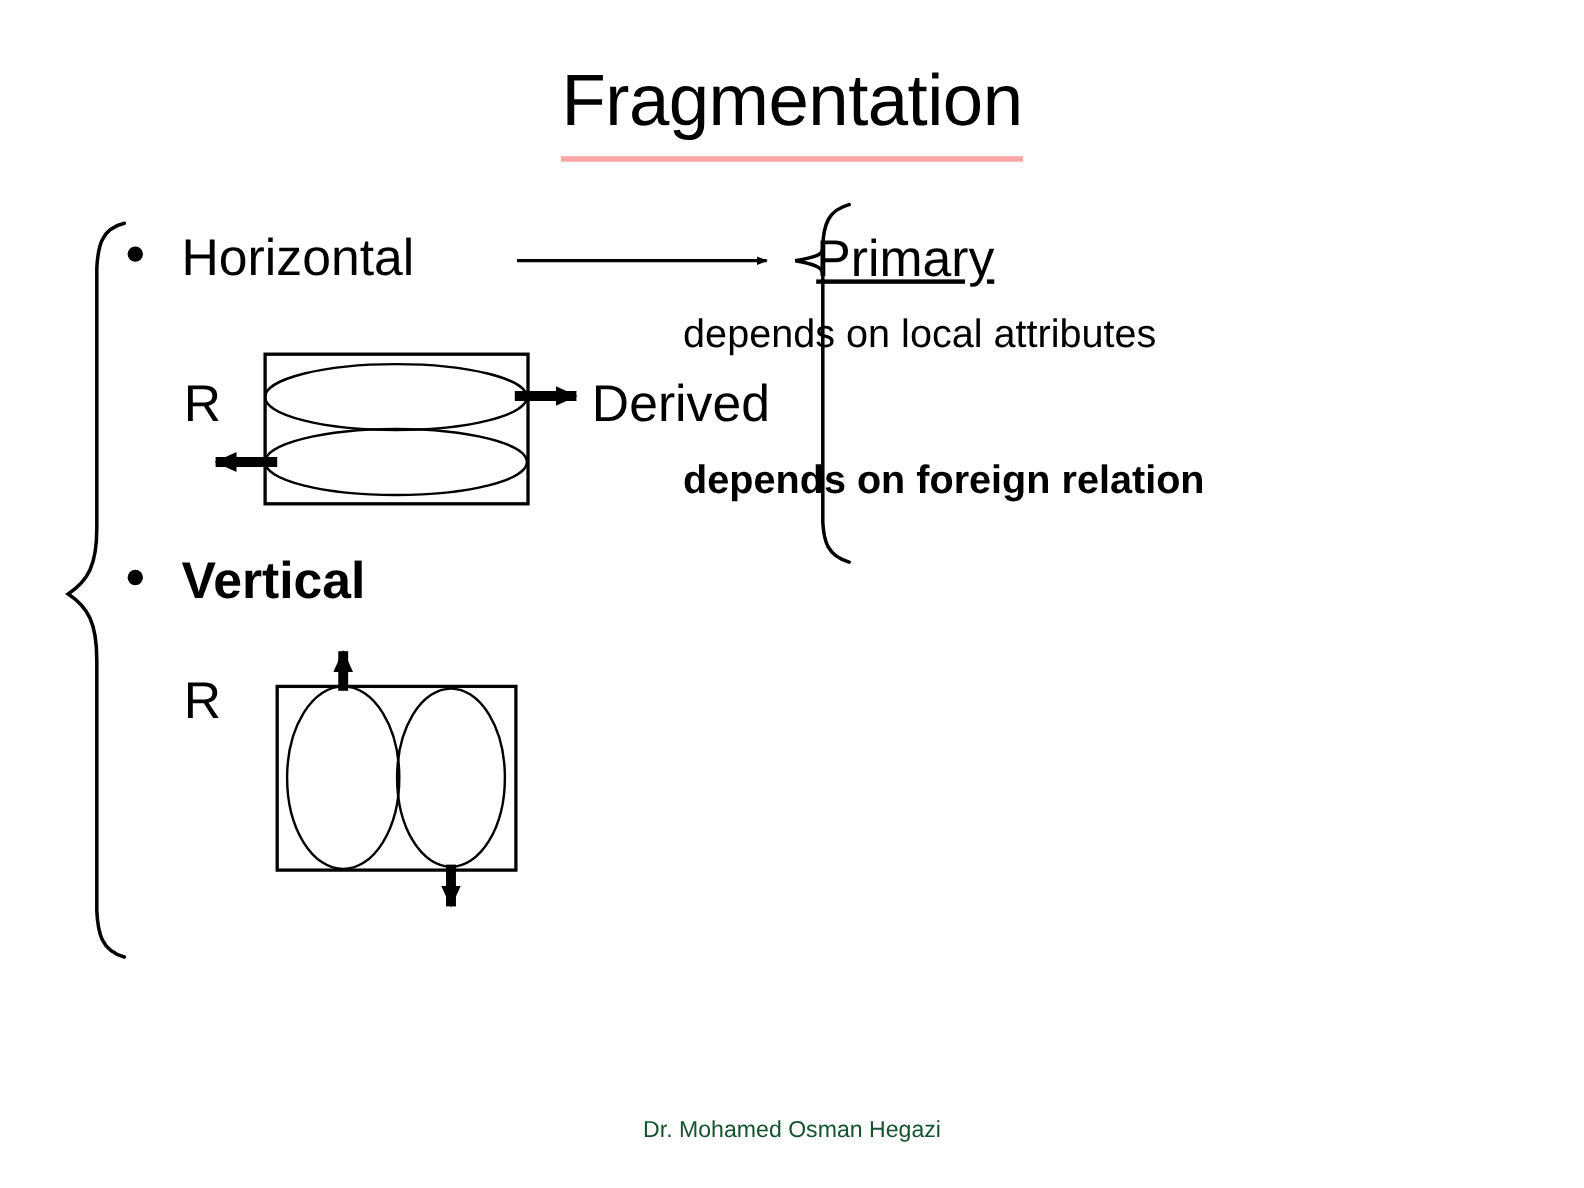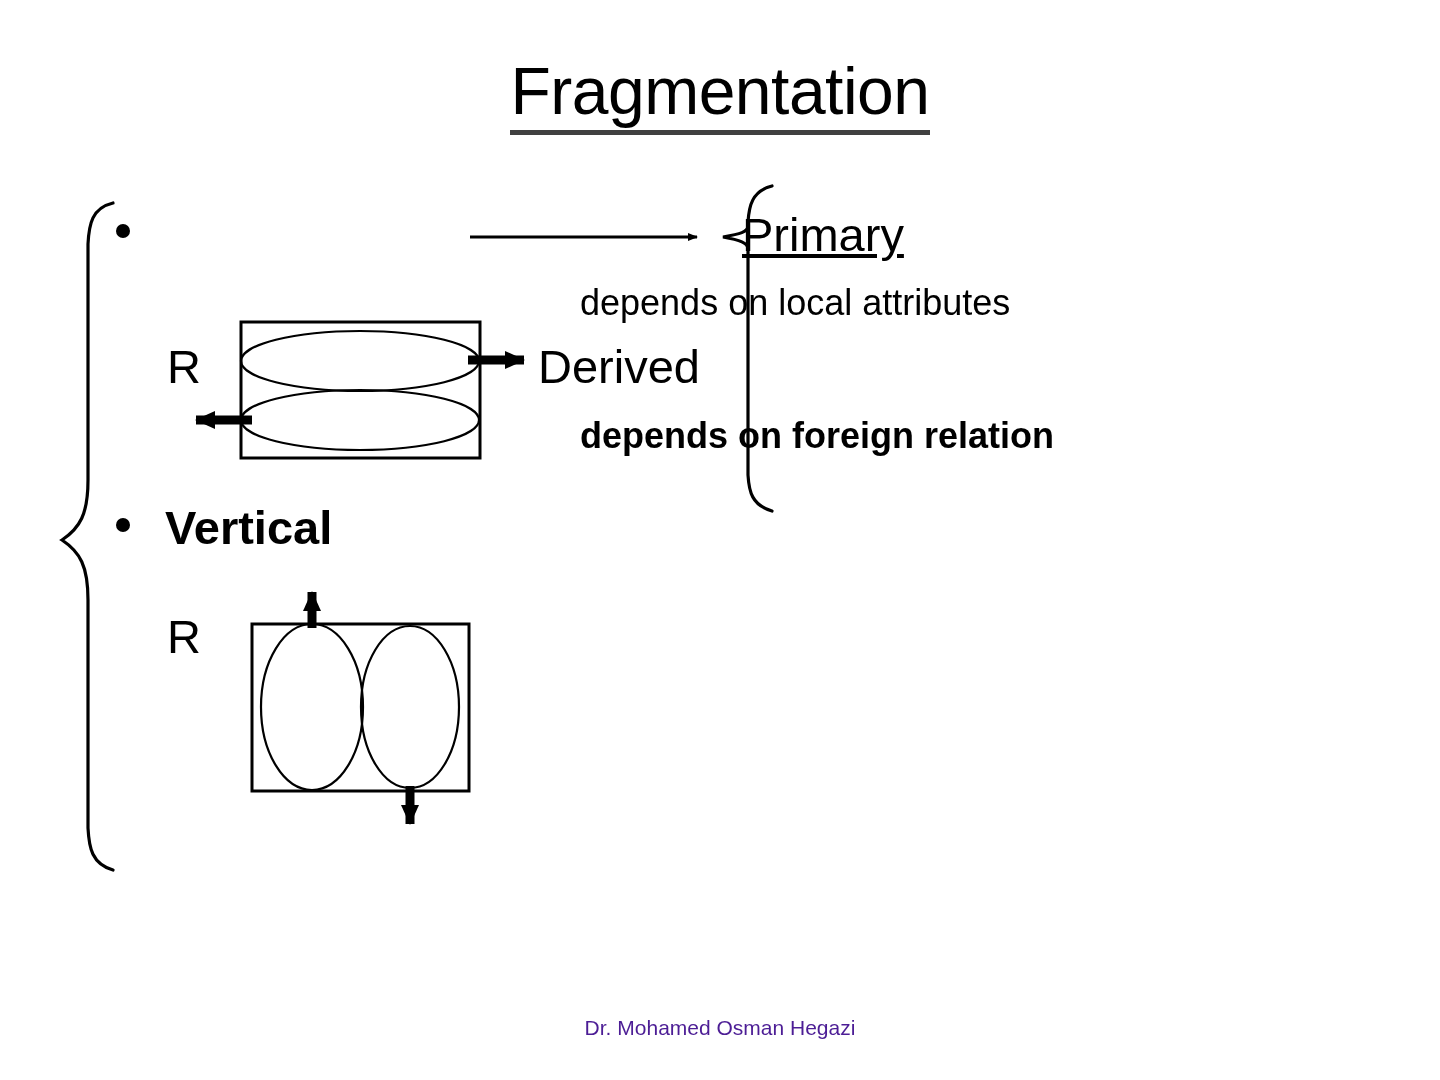--- a/index.html
+++ b/index.html
@@ -28,50 +28,51 @@
     top: 58px;
     width: 1440px;
     text-align: center;
     font-size: 66px;
     line-height: 1;
     font-weight: normal;
     letter-spacing: -0.5px;
     color: #000000;
   }
   #slide-title .u {
-    border-bottom: 5px solid #404040;
-    padding-bottom: 2px;
+    border-bottom: 5px solid #fca5a5;
+    padding-bottom: 14px;
   }
   .txt {
     position: absolute;
     white-space: nowrap;
     color: #000000;
     line-height: 1;
   }
   .big {
     font-size: 47px;
   }
   .small {
     font-size: 36px;
+    margin-left: 41px;
   }
   .bullet-dot {
     position: absolute;
     width: 14px;
     height: 14px;
     border-radius: 50%;
     background: #000;
   }
   #footer-text {
     position: absolute;
     left: 0;
     top: 1016px;
     width: 1440px;
     text-align: center;
     font-size: 21px;
-    color: #4c1d95;
+    color: #14532d;
     font-family: "Liberation Sans", sans-serif;
   }
   svg.overlay {
     position: absolute;
     left: 0; top: 0;
     width: 1440px;
     height: 1080px;
     pointer-events: none;
   }
 </style>
@@ -139,20 +140,21 @@
     <g>
       <line x1="312" y1="628" x2="312" y2="592" stroke="#000" stroke-width="9" marker-end="url(#thickHead)"></line>
     </g>
 
     <g>
       <line x1="410" y1="786" x2="410" y2="824" stroke="#000" stroke-width="9" marker-end="url(#thickHead)"></line>
     </g>
   </svg>
 
   <div class="bullet-dot" style="left:116px; top:224px;"></div>
+  <div class="txt big" style="left:165px; top:210px;">Horizontal</div>
 
   <div class="txt big" style="left:167px; top:343px;">R</div>
 
   <div class="txt big" style="left:742px; top:211px;text-decoration:underline;">Primary</div>
   <div class="txt small" style="left:580px; top:285px;">depends on local attributes</div>
   <div class="txt big" style="left:538px; top:343px;">Derived</div>
   <div class="txt small" style="left:580px; top:418px;font-weight:bold;">depends on foreign relation</div>
 
   <div class="bullet-dot" style="left:116px; top:518px;"></div>
   <div class="txt big" style="left:165px; top:504px;font-weight:bold;">Vertical</div>

